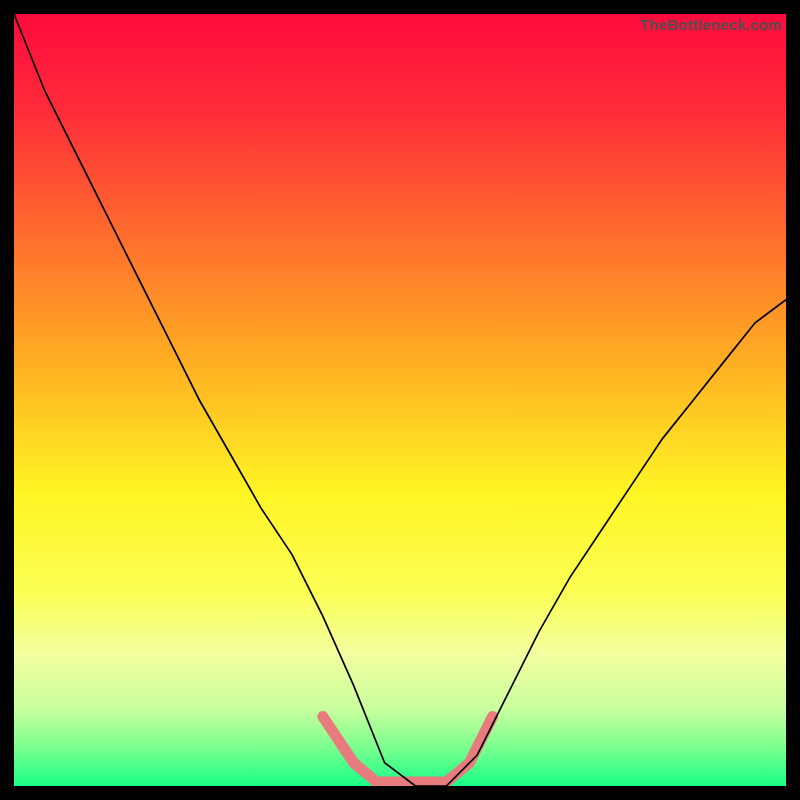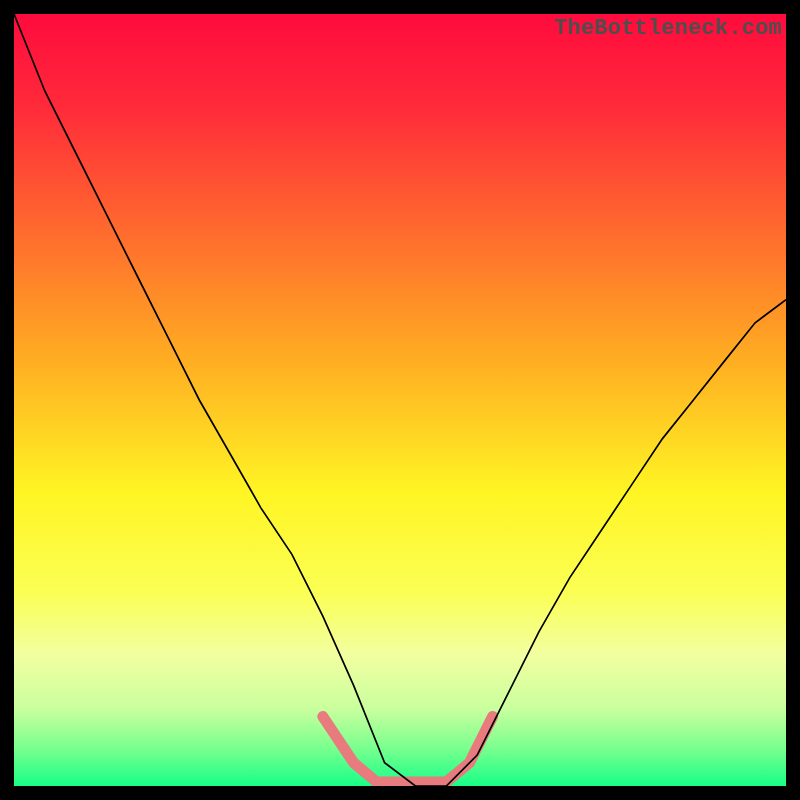--- a/index.html
+++ b/index.html
@@ -32,25 +32,24 @@
     position: absolute;
     inset: 0;
     width: 772px;
     height: 772px;
   }
   .watermark {
     position: absolute;
     top: 16px;
     right: 18px;
     color: #4e4e4e;
-    font-size: 22px;
+    font-size: 15px;
     font-weight: 600;
     letter-spacing: 0.2px;
     user-select: none;
-    font-family: Liberation Mono, monospace;
   }
 </style>
 </head>
 <body>
 
 <div class="frame">
 
   <div class="plot-area">
 
     <svg class="gradient-bg" viewBox="0 0 772 772" preserveAspectRatio="none">

